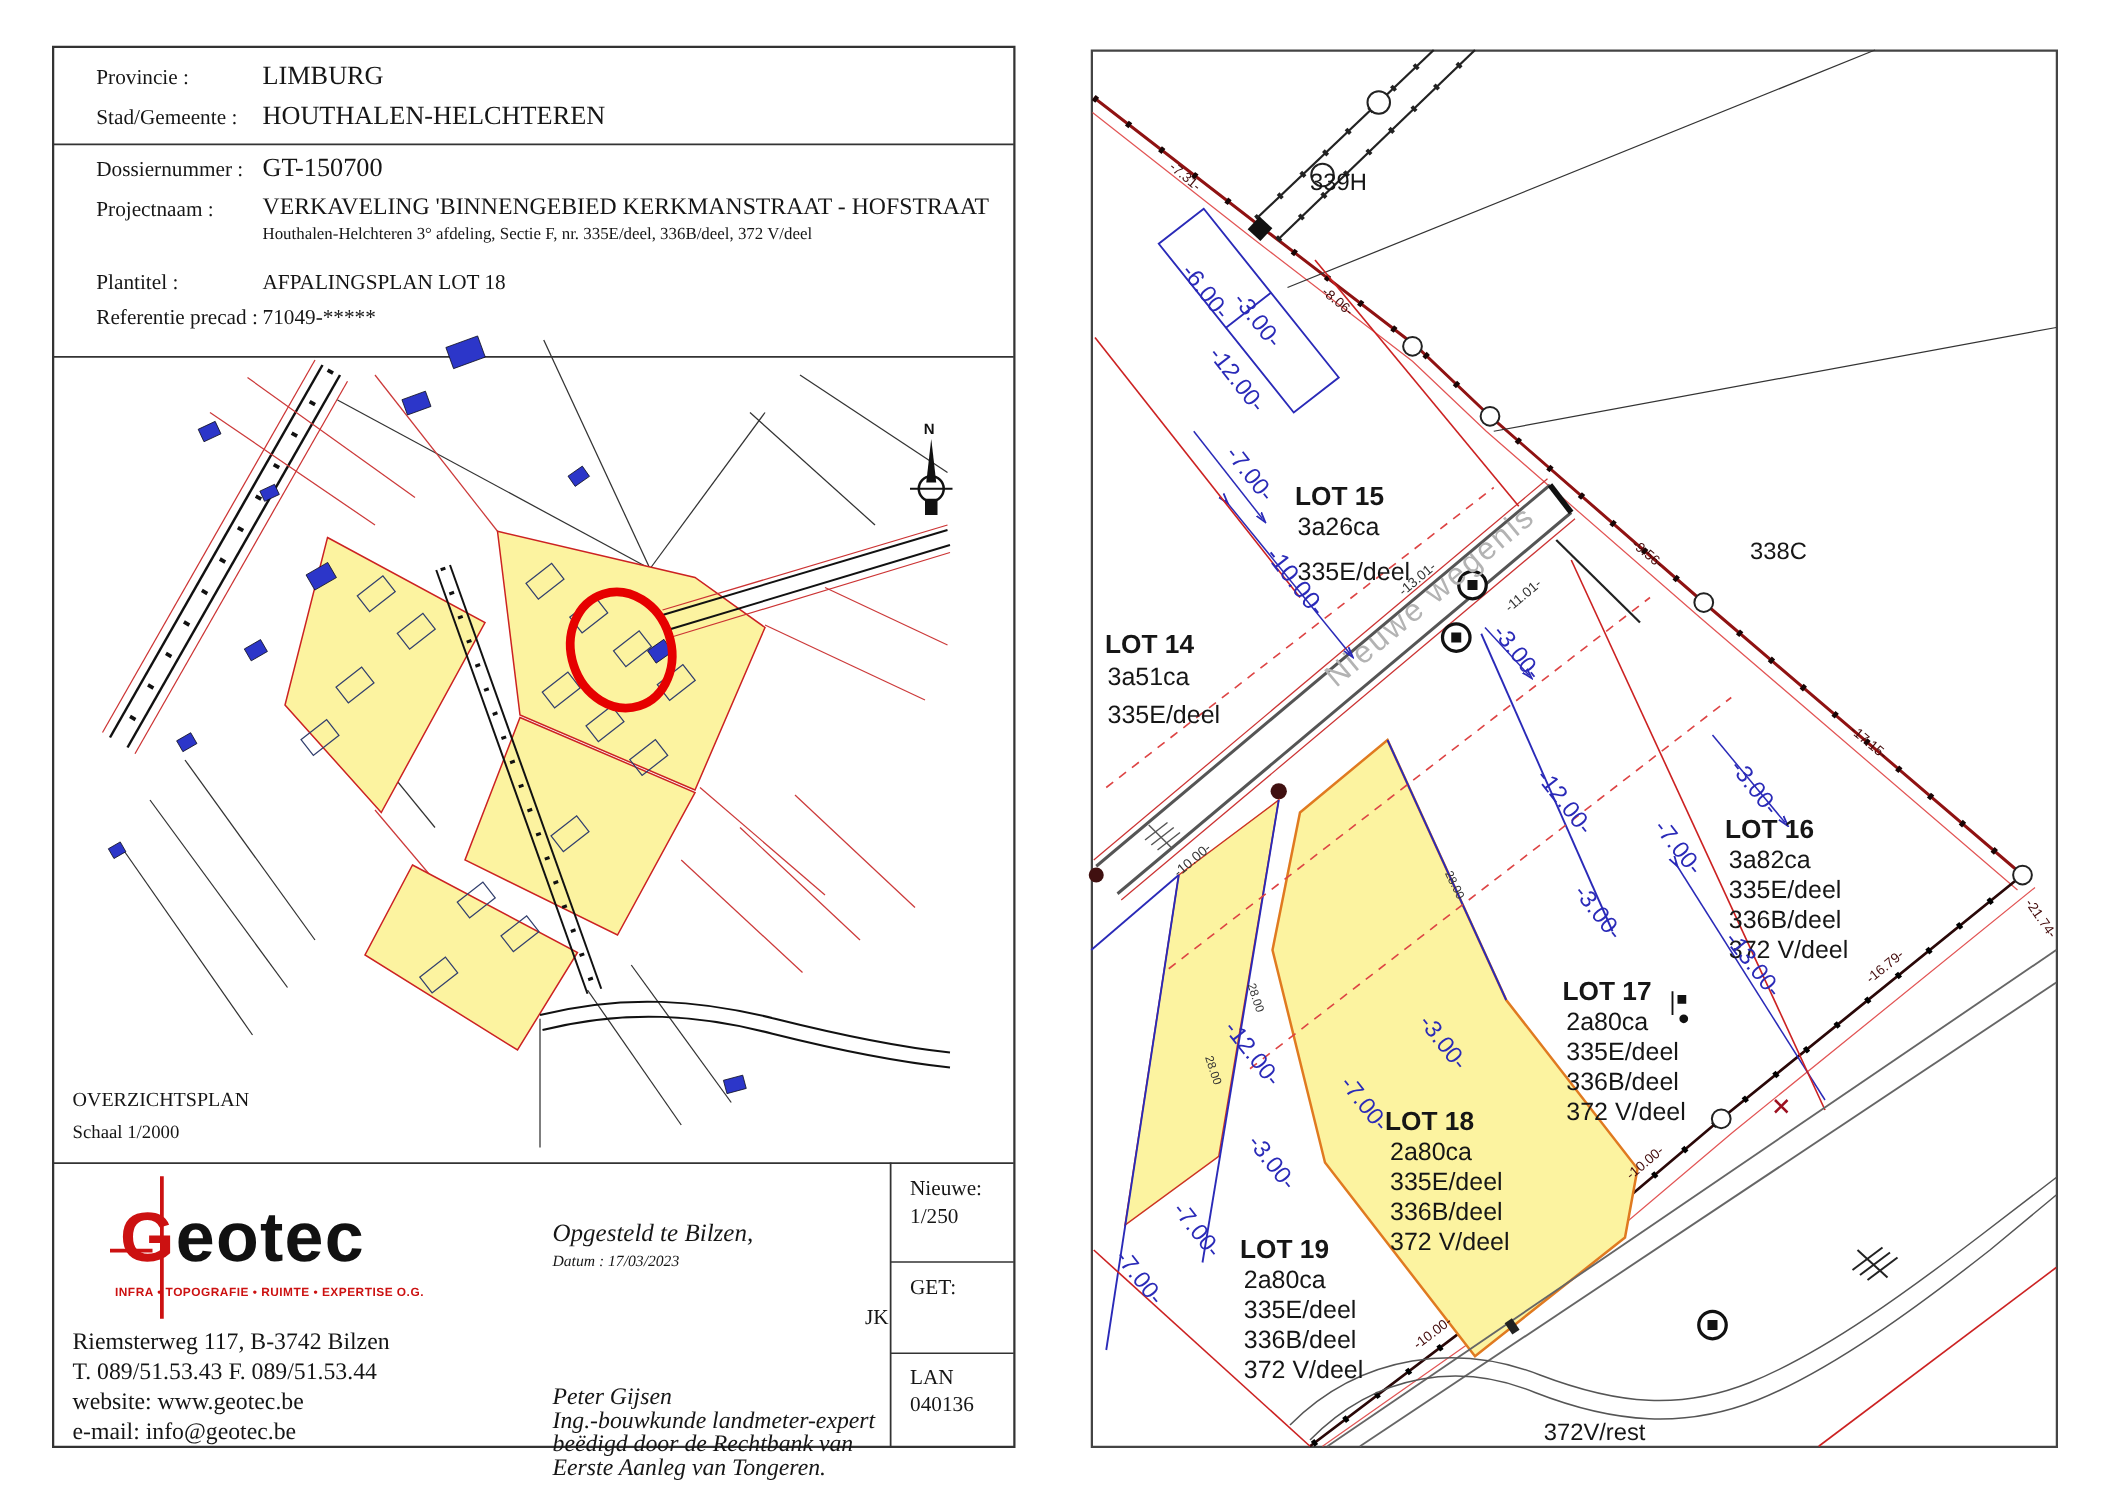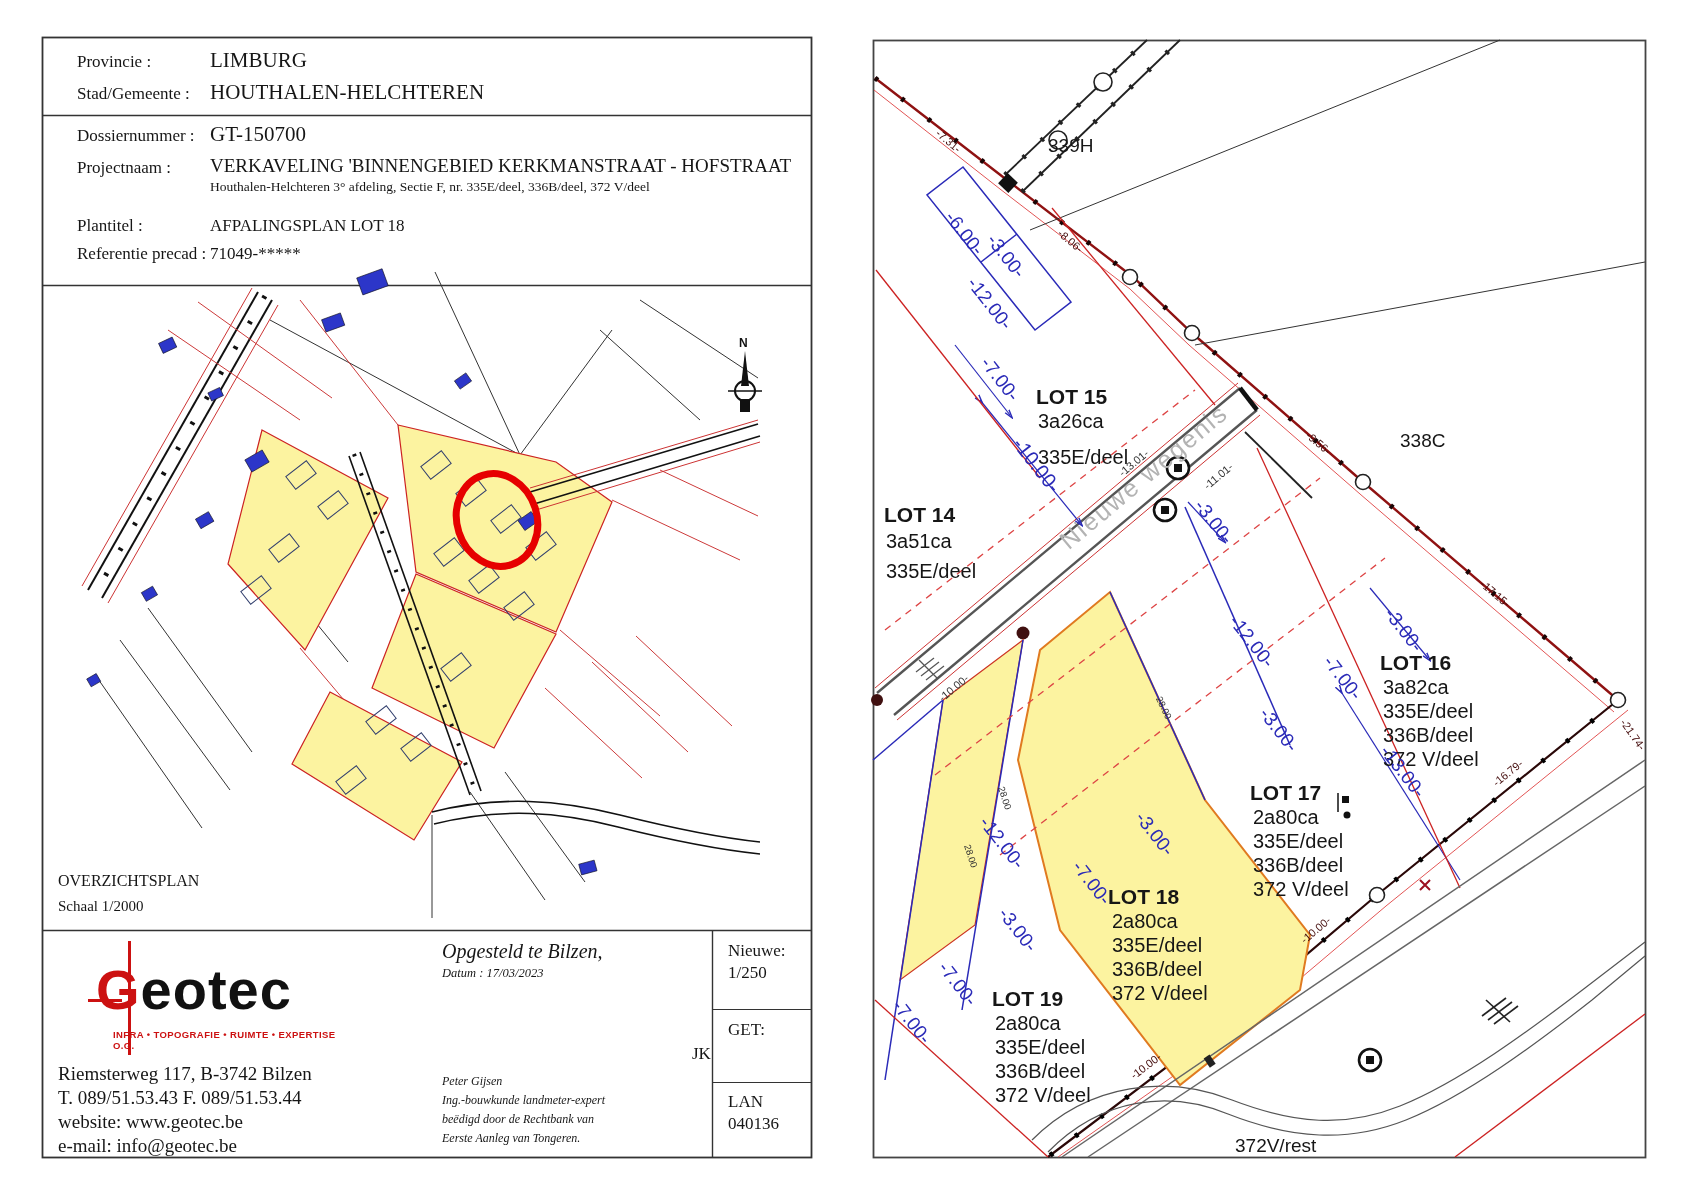--- a/index.html
+++ b/index.html
@@ -5,31 +5,31 @@
   html,body{margin:0;padding:0;background:#e8e8e8;}
   .page{position:relative;width:1697px;height:1200px;background:#ffffff;overflow:hidden;
         font-family:"Liberation Serif", serif;color:#161616;}
   svg{position:absolute;left:0;top:0;}
   .abs{position:absolute;white-space:nowrap;}
   .lbl{font-size:17px;margin-left:19px;}
   .val-lg{font-size:21px;}
   .val-md{font-size:19px;}
   .val-sm{font-size:17px;}
   .sub{font-size:13.5px;}
-  .ital{font-style:italic;}
+  .ital{font-style:italic;margin-top:36px;}
   .logo-wrap{position:absolute;left:50px;top:935px;width:300px;height:125px;}
   .logo-v{position:absolute;left:78px;top:6px;width:3px;height:114px;background:#cc1111;}
   .logo-h{position:absolute;left:38px;top:64px;width:34px;height:3px;background:#cc1111;}
   .logo-txt{position:absolute;left:46px;top:22px;font-family:"Liberation Sans",sans-serif;
             font-weight:bold;font-size:56px;letter-spacing:1px;color:#111;text-align:right;}
   .logo-txt .g{color:#cc1111;}
-  .logo-tag{position:absolute;left:63px;top:94px;font-family:"Liberation Sans",sans-serif;
+  .logo-tag{position:absolute;left:42px;top:94px;font-family:"Liberation Sans",sans-serif;
             font-weight:bold;font-size:9.5px;color:#cc1111;letter-spacing:.4px;}
   .addr{font-size:19px;line-height:23px;}
-  .svy{font-size:12px;line-height:19px;}
+  .svy{font-size:19px;line-height:19px;}
 </style>
 </head>
 <body>
 
 <div class="page">
 
 <svg width="1697" height="1200" viewBox="0 0 1697 1200">
   <defs>
     <marker id="barb" markerWidth="8" markerHeight="8" refX="4" refY="4" orient="auto">
       <path d="M0,6 L7,4 L0,2" fill="none" stroke="#2a2ab8" stroke-width="1.2"></path>

